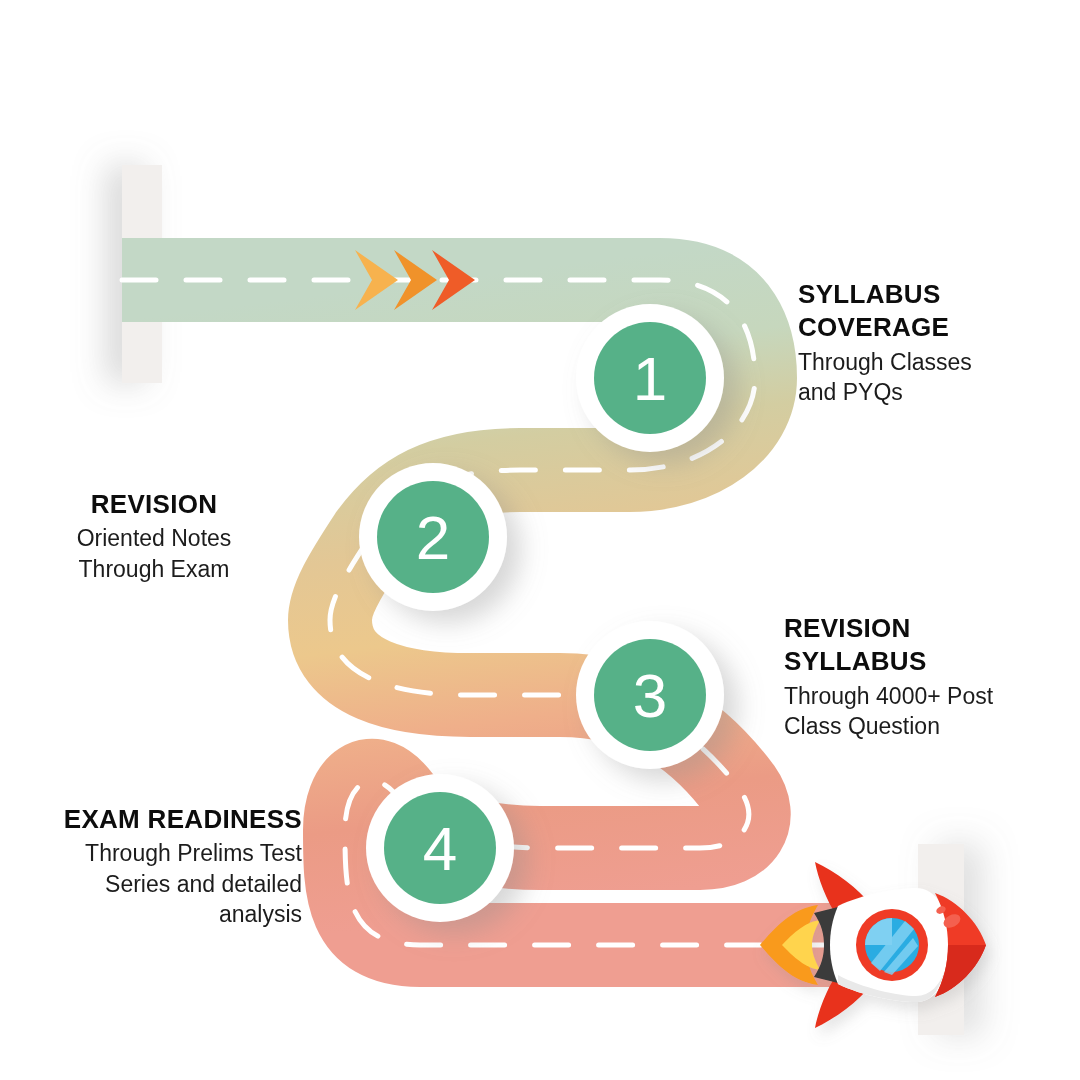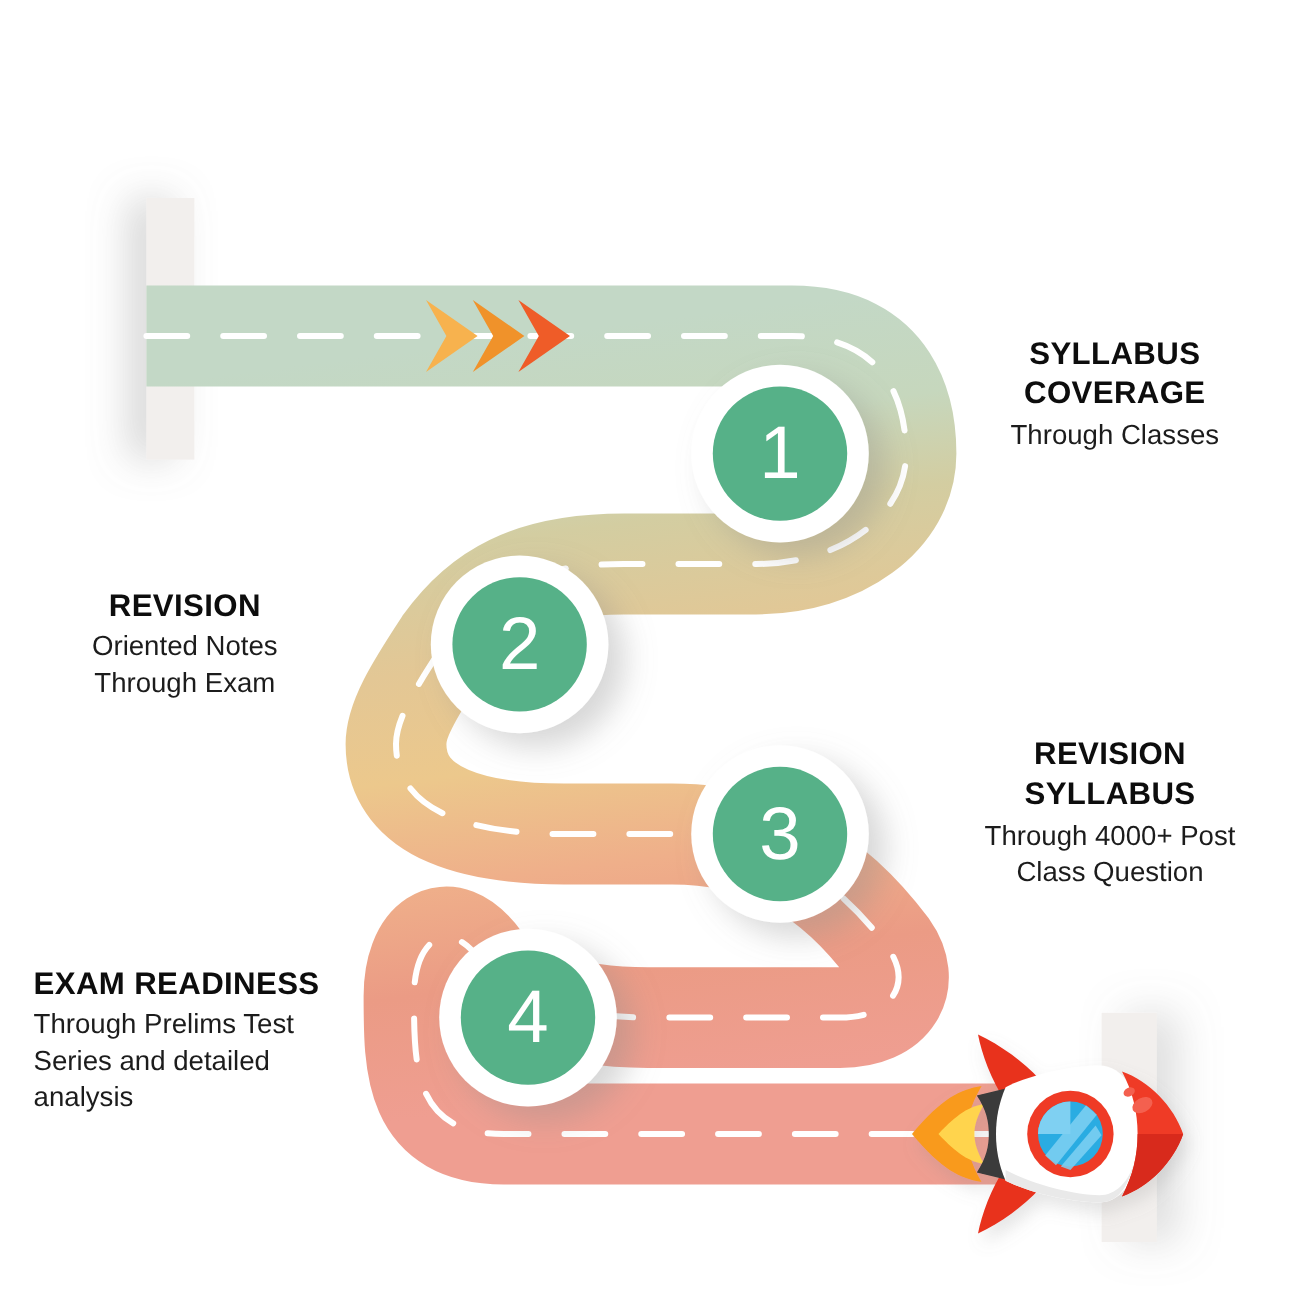--- a/index.html
+++ b/index.html
@@ -38,27 +38,27 @@
     margin: 0 0 2px 0;
     color: #0d0d0d;
   }
   .label-desc {
     font-size: 23px;
     font-weight: normal;
     line-height: 1.33;
     margin: 0;
     color: #1c1c1c;
   }
-  .align-left  { text-align: center; }
+  .align-left  { text-align: left; }
 
   
   #label-step-1 { left: 798px; top: 278px; width: 262px; }
   #label-step-2 { left: 18px;  top: 488px; width: 272px; text-align: center; }
   #label-step-3 { left: 784px; top: 612px; width: 282px; }
-  #label-step-4 { left: 28px;  top: 803px; width: 290px; text-align: left; }
+  #label-step-4 { left: 12px;  top: 803px; width: 290px; text-align: right; }
 
   .num-text {
     font-size: 62px;
     font-weight: normal;
     fill: #ffffff;
     font-family: "Liberation Sans", sans-serif;
   }
 </style>
 </head>
 <body>
@@ -200,20 +200,21 @@
     </g>
   </svg>
 
   <div class="label-block align-left" id="label-step-1">
     <div class="label-title">
       <div>SYLLABUS</div>
       <div>COVERAGE</div>
     </div>
     <div class="label-desc">
       <div>Through Classes</div>
+      <div>and PYQs</div>
     </div>
   </div>
 
   <div class="label-block" id="label-step-2">
     <div class="label-title">
       <div>REVISION</div>
     </div>
     <div class="label-desc">
       <div>Oriented Notes</div>
       <div>Through Exam</div>

